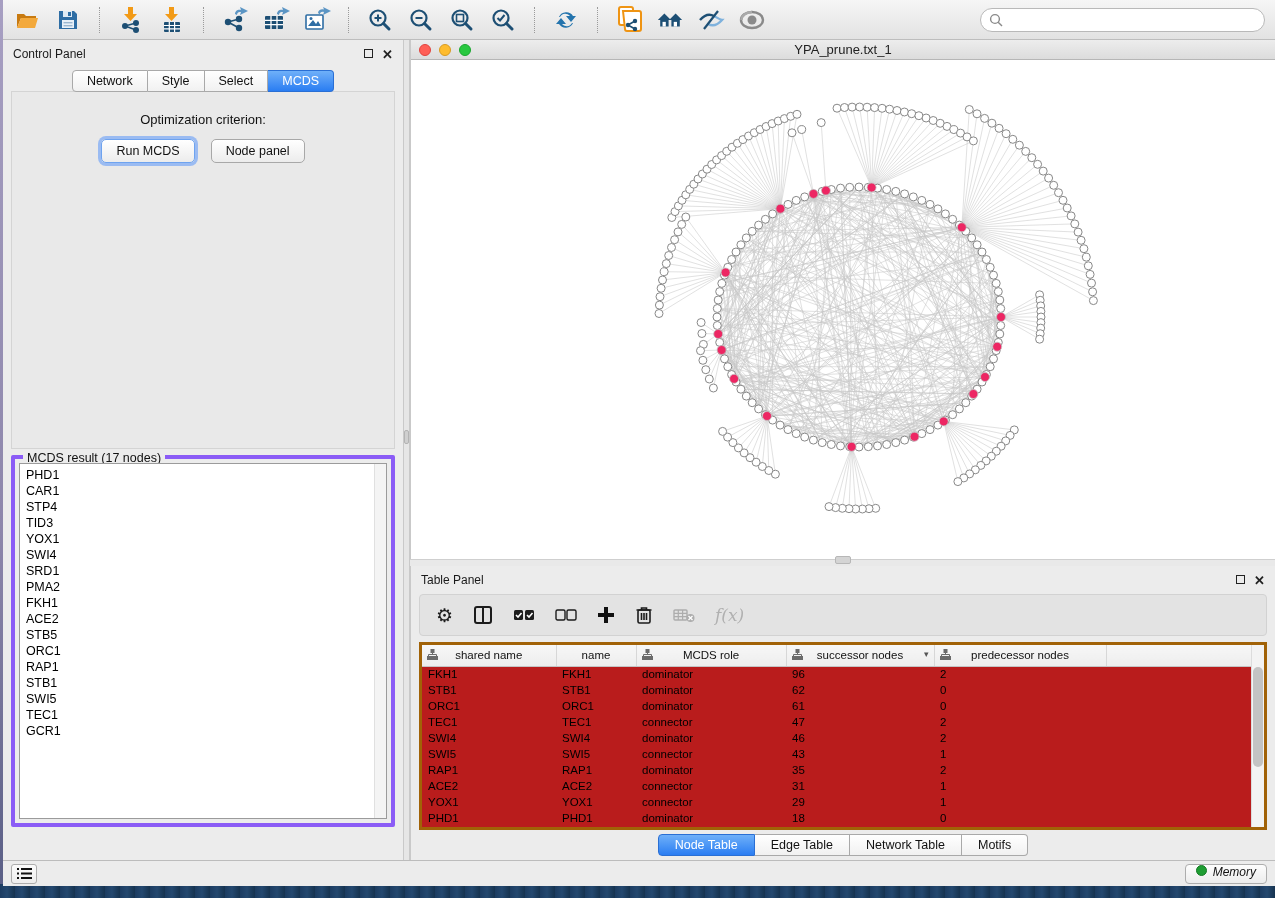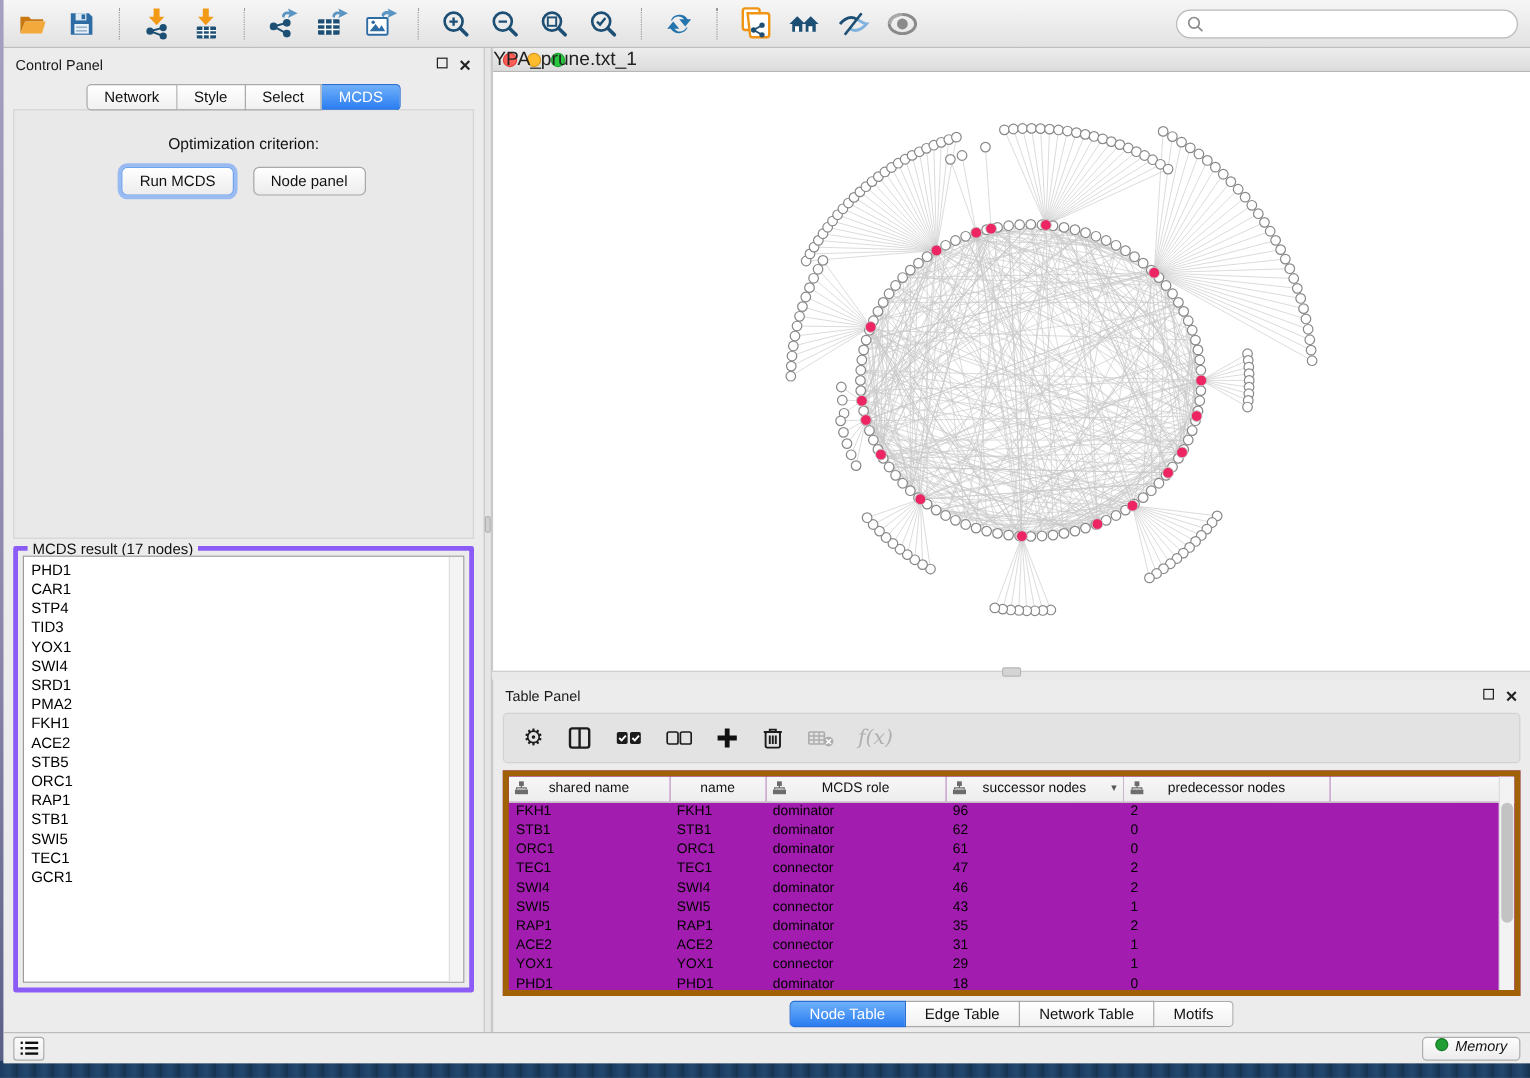--- a/index.html
+++ b/index.html
@@ -74,42 +74,42 @@
   
   .net-win { height:519px; flex:0 0 519px; display:flex; flex-direction:column;
     border-left:1px solid #c9c9c9; }
   .net-title { height:20px; flex:0 0 20px; background:linear-gradient(#ededed,#dcdcdc);
     border-bottom:1px solid #b6b6b6; display:flex; align-items:center; padding:0 8px; position:relative; }
   .lights { display:flex; gap:8px; }
   .light { width:12px; height:12px; border-radius:50%; }
   .light.red { background:#ff5f57; border:1px solid #e0443e; }
   .light.yellow { background:#febc2e; border:1px solid #d89b22; }
   .light.green { background:#28c840; border:1px solid #1ba72f; }
-  .net-title .title { position:absolute; left:0; right:0; 
-    font-size:16px; color:#222; pointer-events:none; }
+  .net-title .title { position:absolute; left:0; right:0; text-align:center;
+    font-size:13px; color:#222; pointer-events:none; }
   .net-canvas { flex:1; background:#fff; position:relative; overflow:hidden; }
   .net-canvas svg { position:absolute; inset:0; }
 
   .hgutter { height:7px; flex:0 0 7px; background:#e9e9e9; border-top:1px solid #cfcfcf;
     position:relative; }
   .hgrip { position:absolute; top:-4px; left:50%; margin-left:-8px; width:16px; height:8px;
     background:#d4d4d4; border:1px solid #b7b7b7; border-radius:2px; }
 
   
   .table-panel { flex:1; display:flex; flex-direction:column; background:#ececec;
     border-left:1px solid #c9c9c9; min-height:0; }
   .tp-toolbar { margin:4px 8px 6px 8px; height:42px; flex:0 0 42px;
     background:#e3e3e3; border:1px solid #d2d2d2; border-radius:4px;
     display:flex; align-items:center; gap:20px; padding:0 16px; }
   .tp-icon { display:flex; align-items:center; justify-content:center; cursor:pointer;
     font-size:19px; color:#1c1c1c; }
   .tp-icon.disabled { color:#adadad; cursor:default; }
   .fx { font-family:"DejaVu Serif", serif; font-style:italic; font-size:17px; color:#b0b0b0; }
 
-  .tbl-wrap { margin:0 8px; flex:1; background:#a21caf; border:5px solid #a16207;
+  .tbl-wrap { margin:0 8px; flex:1; background:#b91c1c; border:3px solid #a16207;
     position:relative; overflow:hidden; min-height:0; }
   table.node-table { border-collapse:collapse; width:100%; table-layout:fixed; }
   .node-table th { height:21px; background:linear-gradient(#f7f7f7,#ededed);
     border-right:1px solid #d7d7d7; border-bottom:1px solid #c4c4c4;
     font-size:11.5px; font-weight:normal; color:#111; text-align:center; position:relative; }
   .node-table th .hicon { position:absolute; left:5px; top:4px; }
   .node-table th .sort { position:absolute; right:5px; top:4px; font-size:9px; color:#555; }
   .node-table td { height:16px; font-size:11.5px; color:#000; padding:0 6px;
     white-space:nowrap; overflow:hidden; }
   .node-table td.num { text-align:left; }

